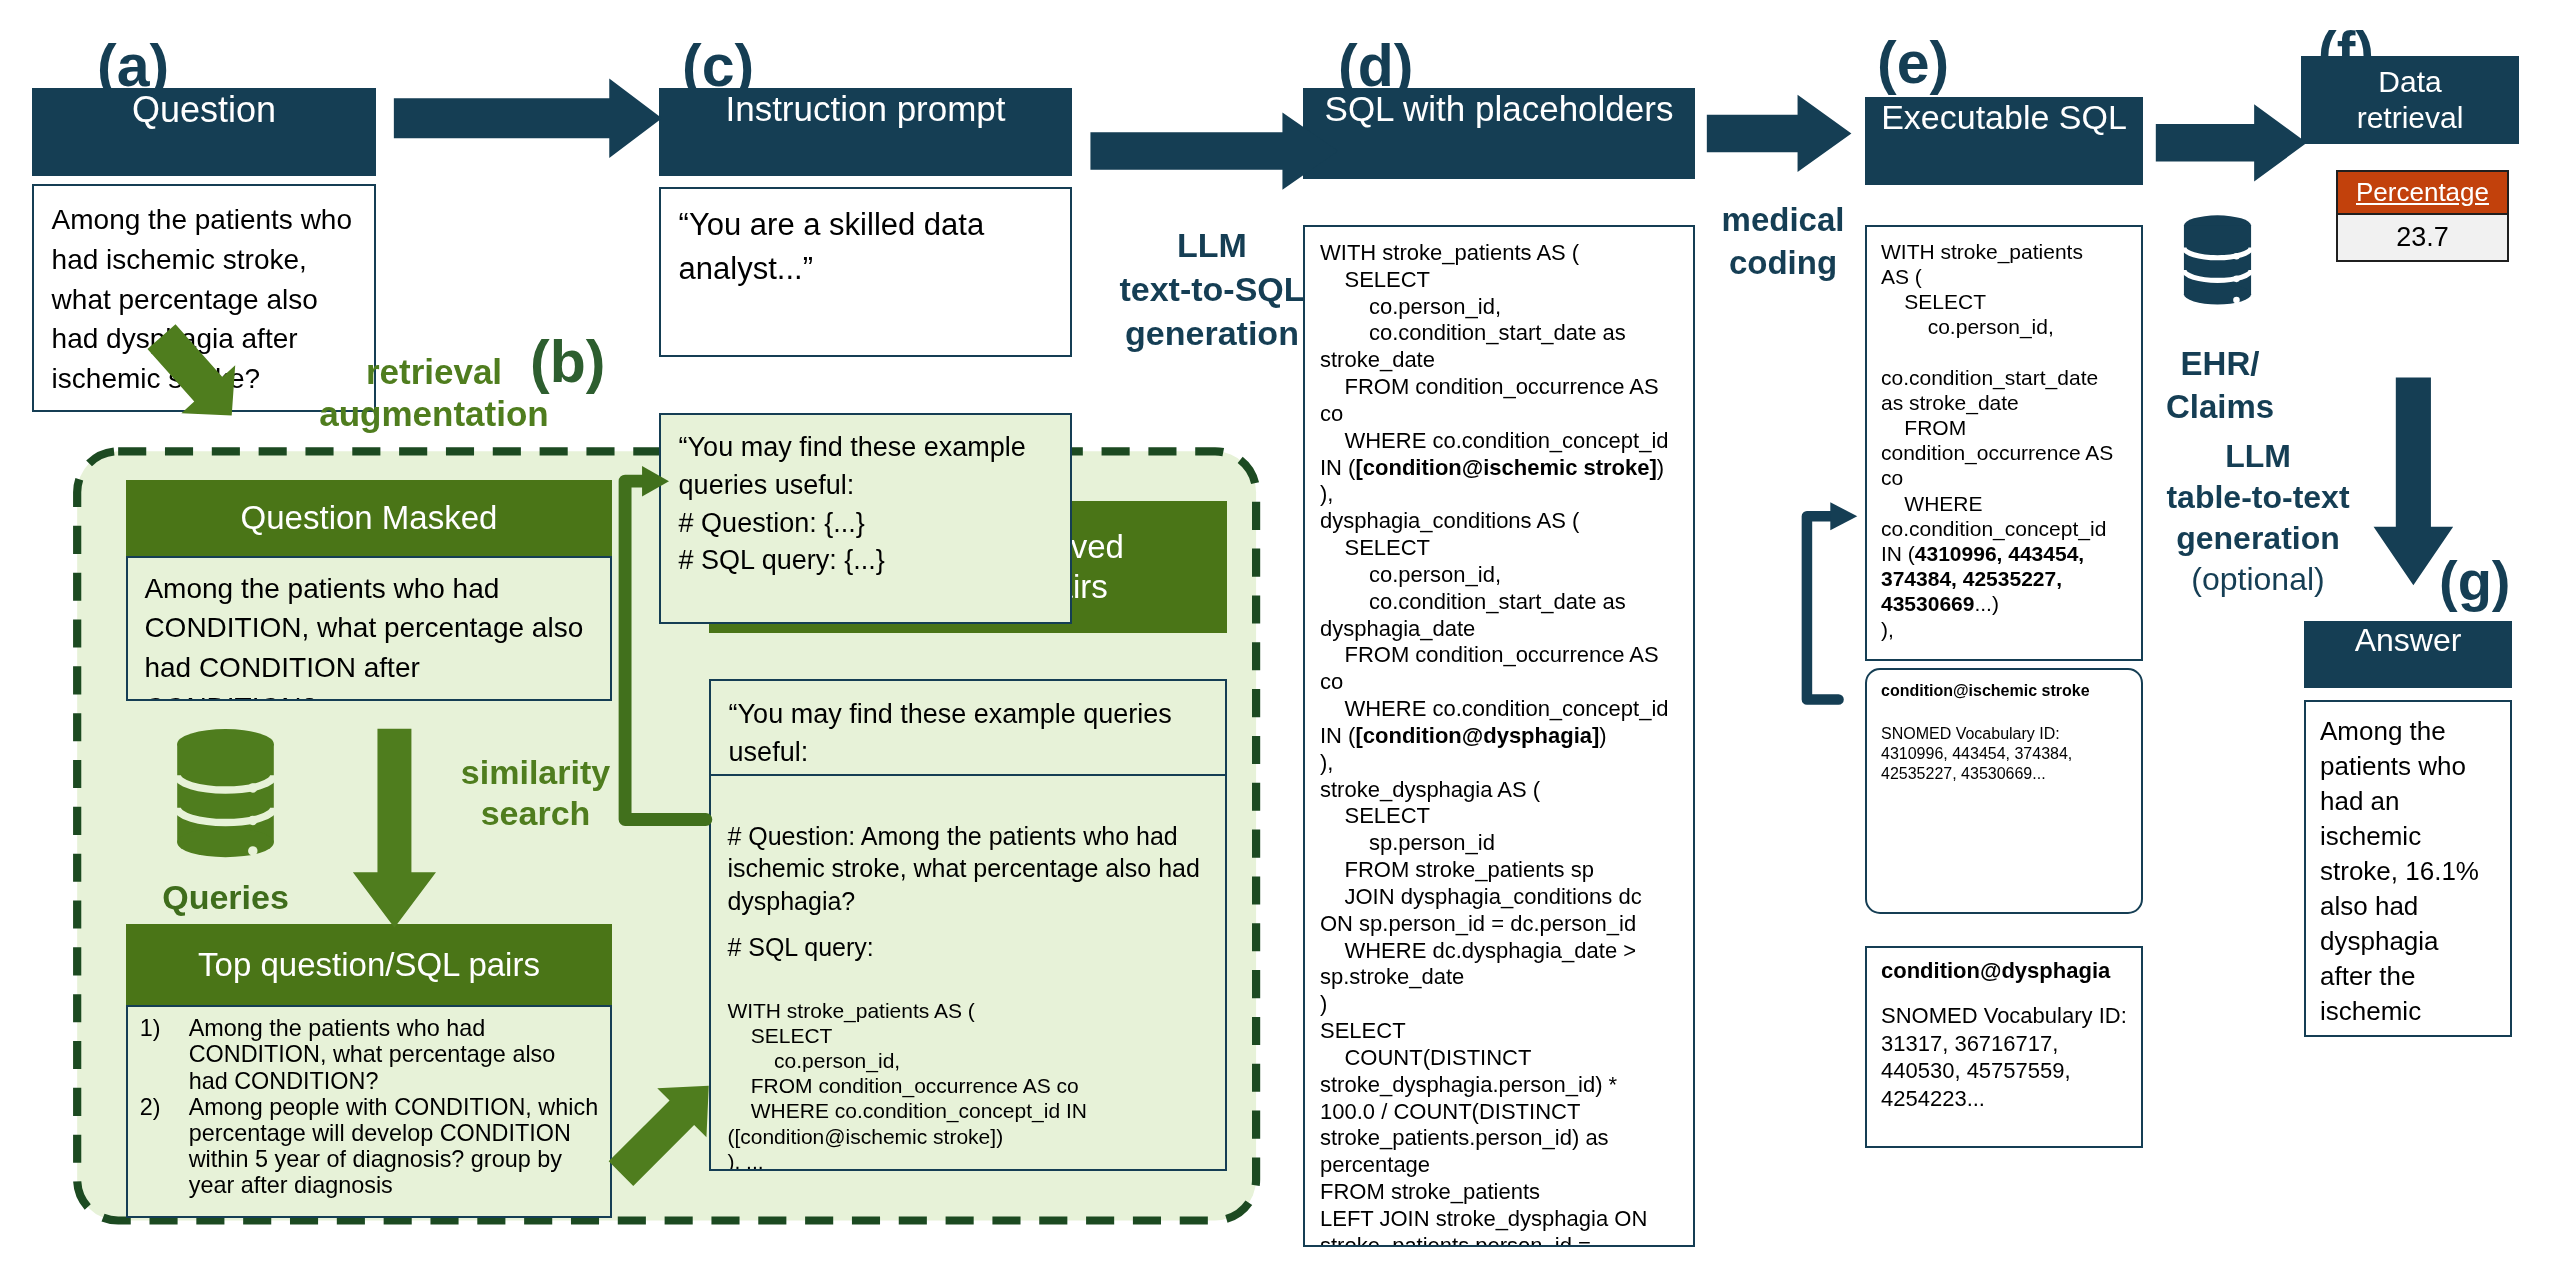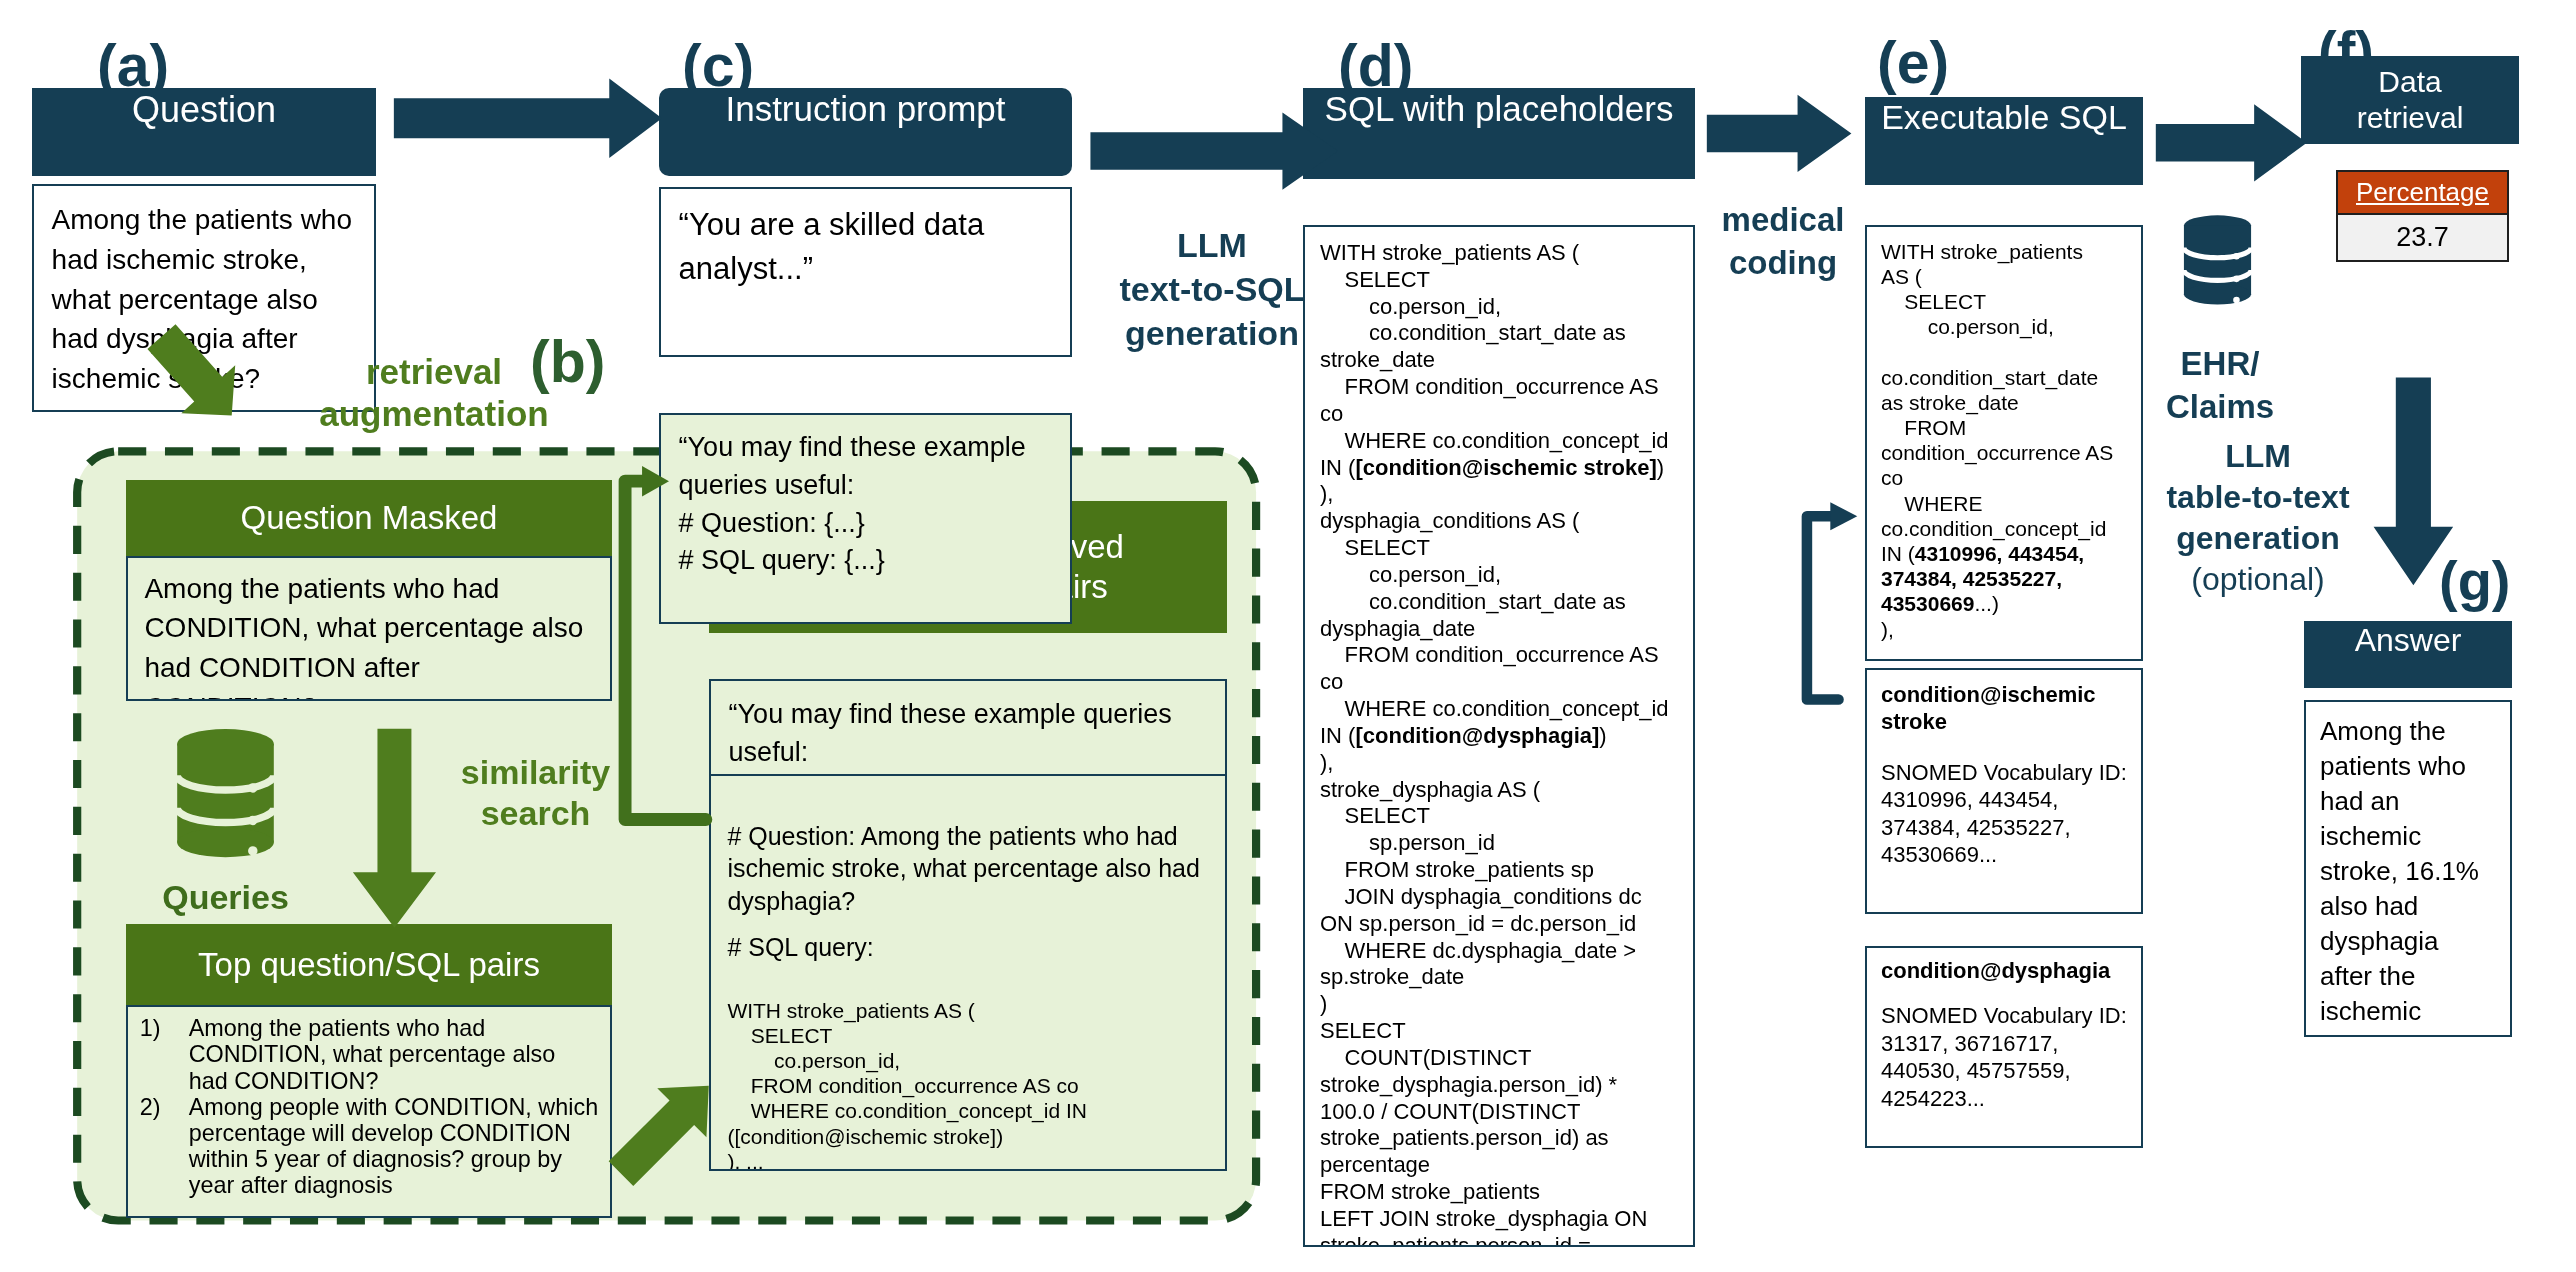--- a/index.html
+++ b/index.html
@@ -88,21 +88,21 @@
     FROM condition_occurrence AS co
     WHERE co.condition_concept_id IN
 ([condition@ischemic stroke])
 ), ...</div>
     <div style="height:13px;"></div>
     <div class="pre" style="font-size:25px;line-height:1.35;">#Question: ...
 #SQL query: ...”</div>
   </div>
 
   <div class="abs sec-label" style="left:682px;top:32px;">(c)</div>
-  <div class="abs hdr" style="left:659px;top:88px;width:413px;height:88px;font-size:35px;border-radius:10px;">Instruction prompt</div>
+  <div class="abs hdr" style="left:659px;top:88px;width:413px;height:88px;font-size:35px;">Instruction prompt</div>
   <div class="abs bodybox" style="left:659px;top:187px;width:413px;height:170px;font-size:31px;">“You are a skilled data analyst...”</div>
   <div class="abs bodybox greenbox pre" style="left:659px;top:381px;width:413px;height:211px;font-size:27px;line-height:1.4;">“You may find these example queries useful:
 # Question: {...}
 # SQL query: {...}</div>
 
   <div class="abs flowtxt" style="left:1083px;top:223px;width:258px;font-size:34px;">
     <div>LLM</div>
     <div>text-to-SQL</div>
     <div>generation</div>
   </div>
@@ -153,21 +153,21 @@
 condition_occurrence AS
 co
     WHERE
 co.condition_concept_id
 IN (</span><span style="font-weight: bold;">4310996, 443454,
 374384, 42535227,
 43530669</span><span>...)
 ),
 ...</span></div>
 
-  <div class="abs bodybox" style="left:1865px;top:668px;width:278px;height:246px;border-width:2.3px;padding:10.5px 14px;font-size:22px;line-height:1.25;">
+  <div class="abs bodybox" style="left:1865px;top:668px;width:278px;height:246px;border-width:2.3px;padding:10.5px 14px;font-size:16px;line-height:1.25;border-radius:15px;">
     <div style="font-weight:bold;">condition@ischemic stroke</div>
     <div style="height:23.4px;"></div>
     <div>SNOMED Vocabulary ID:</div>
     <div>4310996, 443454, 374384, 42535227, 43530669...</div>
   </div>
   <div class="abs bodybox" style="left:1865px;top:946px;width:278px;height:202px;border-width:2.3px;padding:9.4px 14px;font-size:22px;line-height:1.25;">
     <div style="font-weight:bold;">condition@dysphagia</div>
     <div style="height:17.6px;"></div>
     <div>SNOMED Vocabulary ID:</div>
     <div>31317, 36716717, 440530, 45757559, 4254223...</div>

